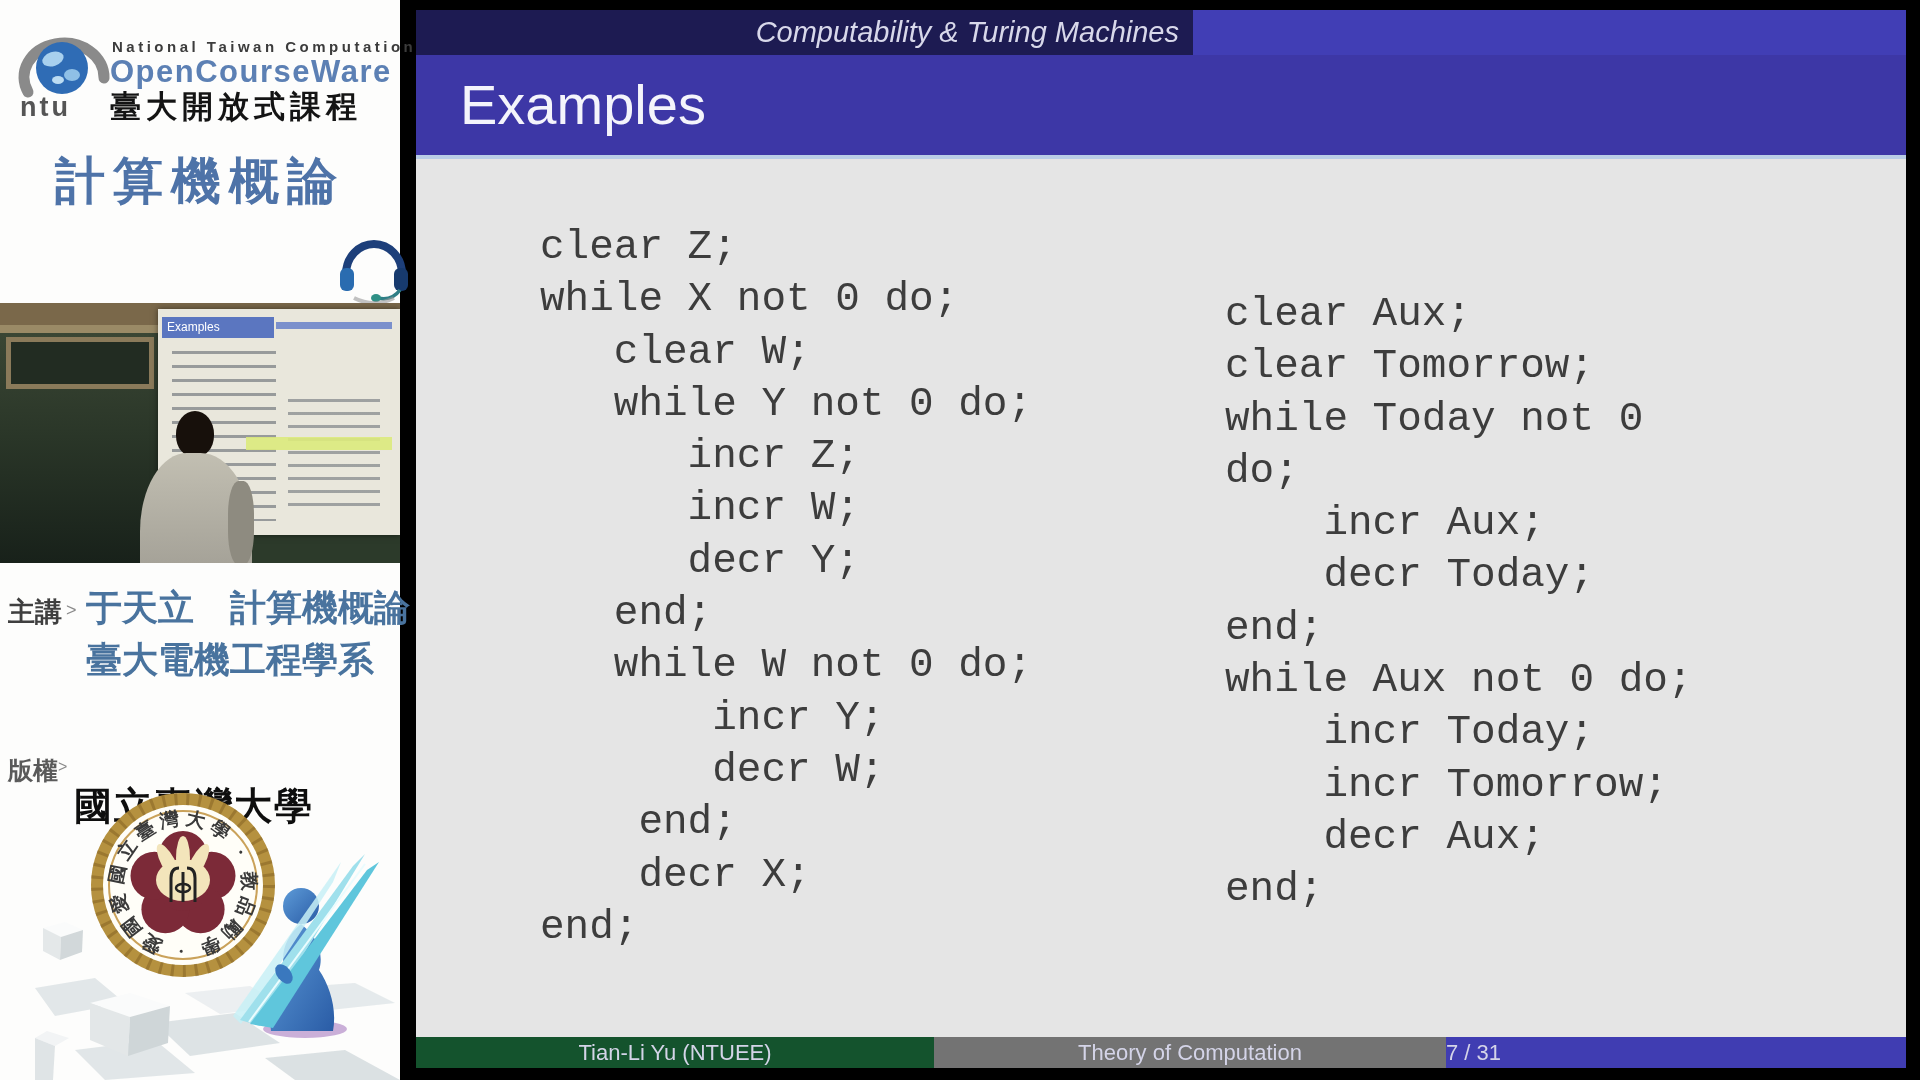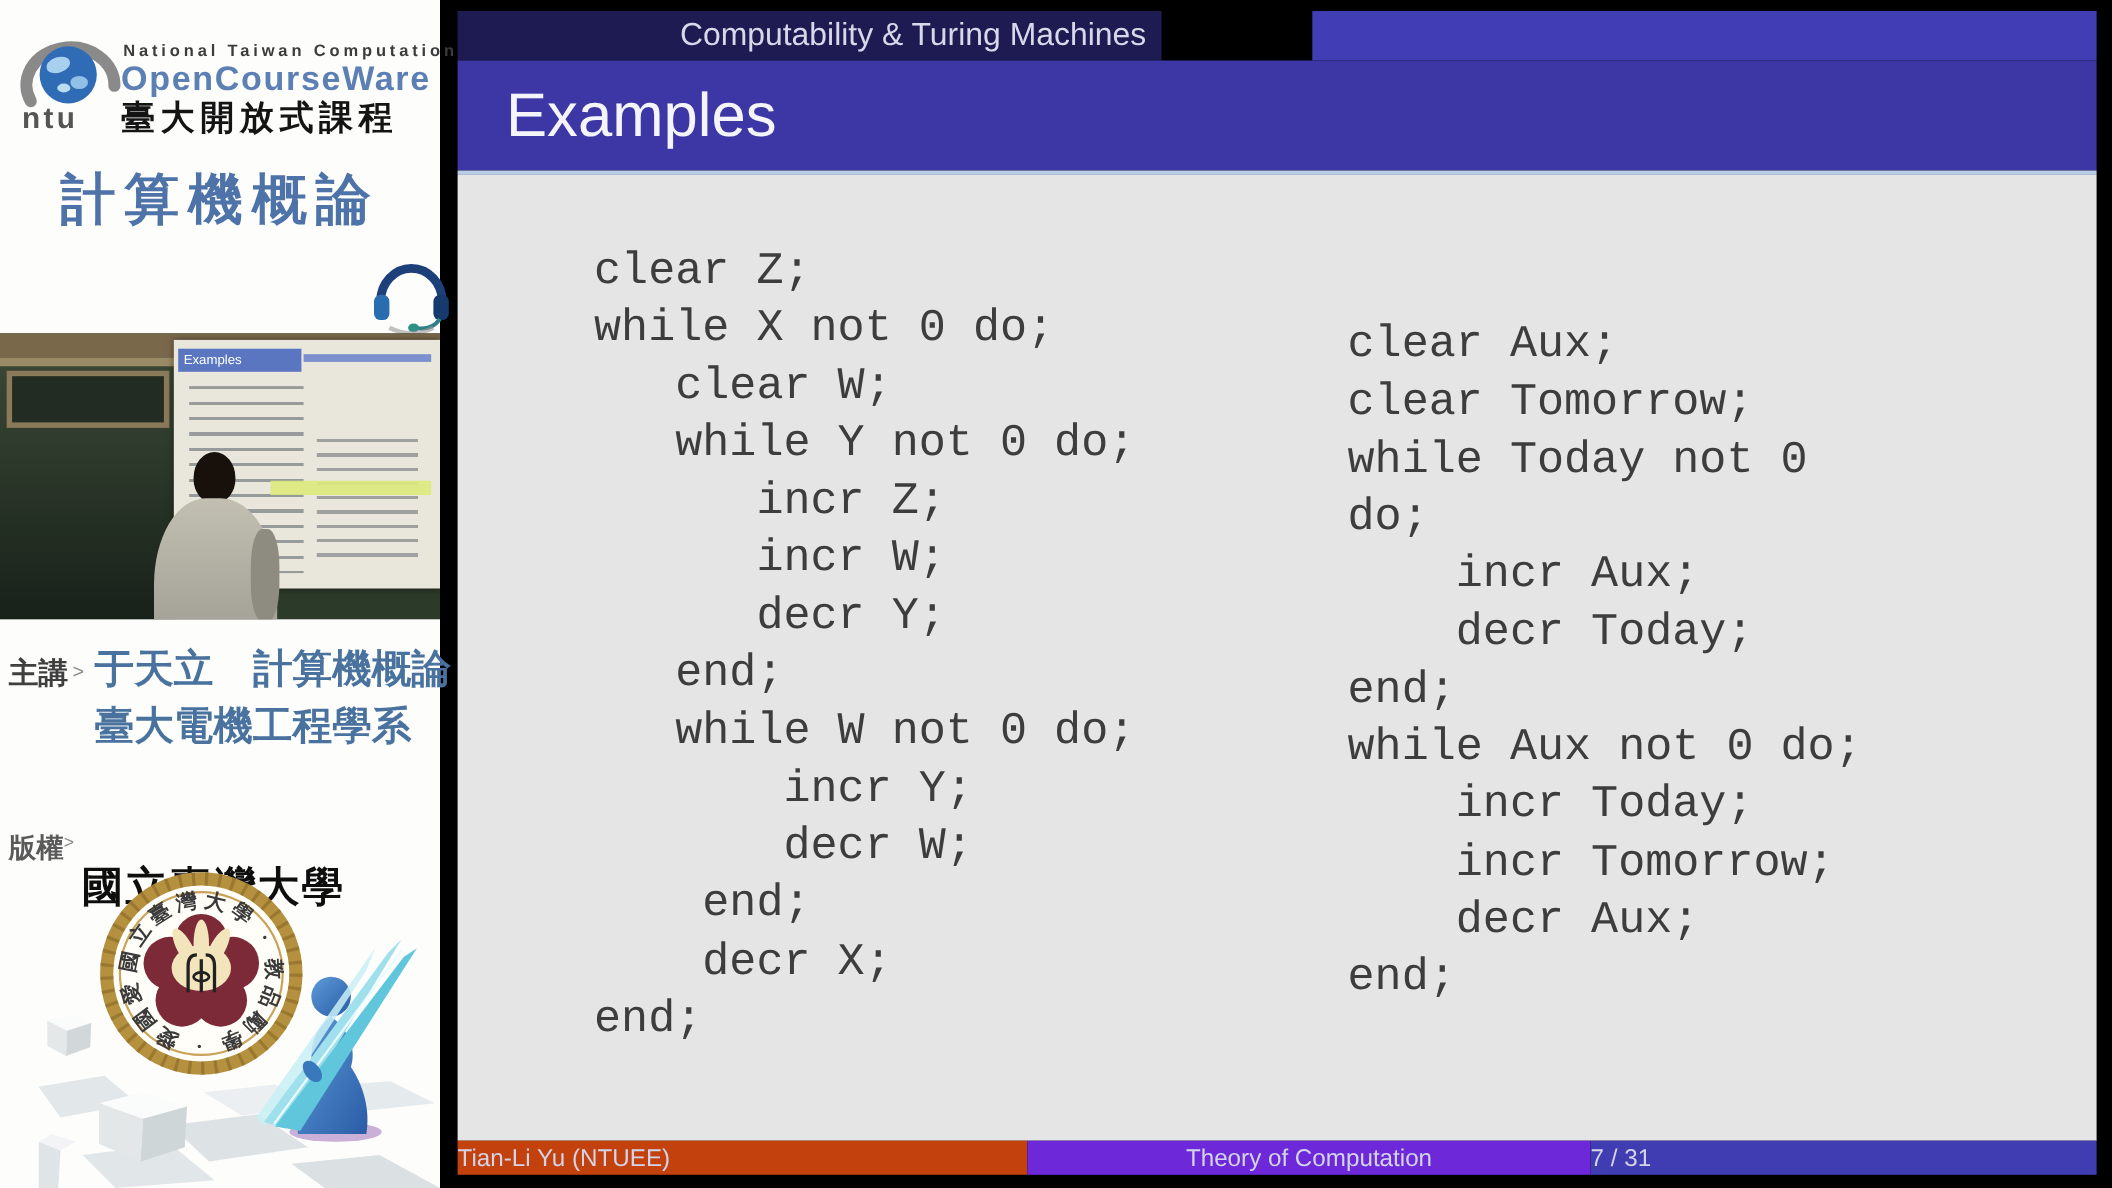--- a/index.html
+++ b/index.html
@@ -51,35 +51,35 @@
   .lect-name{ position:absolute; left:86px; top:584px; font-size:36px; font-weight:bold; color:#49739e; white-space:pre;}
   .lect-dept{ position:absolute; left:86px; top:636px; font-size:36px; font-weight:bold; color:#49739e; }
   .copy-label{ position:absolute; left:8px; top:754px; font-size:25px; font-weight:bold; color:#5a5a5a; }
   .copy-arrow{ position:absolute; left:58px; top:758px; font-size:16px; color:#8a8a8a; }
   .copy-holder{ position:absolute; left:74px; top:742px; font-size:38px; font-weight:bold; color:#0e0e0e;
           font-family:"Liberation Serif", serif; letter-spacing:2px;margin-top:39px; }
   .seal-svg{ position:absolute; left:35px; top:788px; }
 
   
   #slide{ position:absolute; left:416px; top:10px; width:1490px; height:1058px; }
-  .hl-left{ position:absolute; left:0; top:0; width:640px; height:45px; background:#1d1b52;
-            color:#d8d8ea; font-size:29px; line-height:45px; text-align:right; padding-right:14px; }
+  .hl-left{ position:absolute; left:0; top:0; width:777px; height:45px; background:#1d1b52;
+            color:#d8d8ea; font-size:29px; line-height:45px; text-align:right; padding-right:14px;font-style:italic; }
   .hl-right{ position:absolute; left:777px; top:0; width:713px; height:45px; background:#413eb5; }
   .frametitle{ position:absolute; left:0; top:45px; width:1490px; height:100px; background:#3d37a6;
             color:#f4f4fb; font-size:56px; line-height:100px; padding-left:44px; }
   .sep{ position:absolute; left:0; top:145px; width:1490px; height:4px; background:#b9cde6; }
   .body{ position:absolute; left:0; top:149px; width:1490px; height:878px; background:#e5e5e5; }
   .code{ position:absolute; font-family:"Liberation Mono","DejaVu Sans Mono",monospace;
          font-size:41px; line-height:52.3px; color:#3d3d3d; white-space:pre; }
   .code-left{ left:124px; top:62px; }
   .code-right{ left:809px; top:129px; }
   .footer{ position:absolute; left:0; top:1027px; width:1490px; height:31px; }
-  .f1{ position:absolute; left:0; top:0; width:518px; height:31px; background:#c2410c;
-       color:#d4d4e8; font-size:22px; line-height:31px; }
-  .f2{ position:absolute; left:518px; top:0; width:512px; height:31px; background:#6d28d9;
+  .f1{ position:absolute; left:0; top:0; width:518px; height:31px; background:#14532d;
+       color:#d4d4e8; font-size:22px; line-height:31px; text-align:center; }
+  .f2{ position:absolute; left:518px; top:0; width:512px; height:31px; background:#737373;
        color:#d4d4e8; font-size:22px; line-height:31px; text-align:center; }
   .f3{ position:absolute; left:1030px; top:0; width:460px; height:31px; background:#403db2;
        color:#d4d4e8; font-size:22px; line-height:31px; text-align:left; padding-right:44px; }
 </style>
 </head>
 <body>
 
 <div id="app">
 
   <div id="sidebar">

